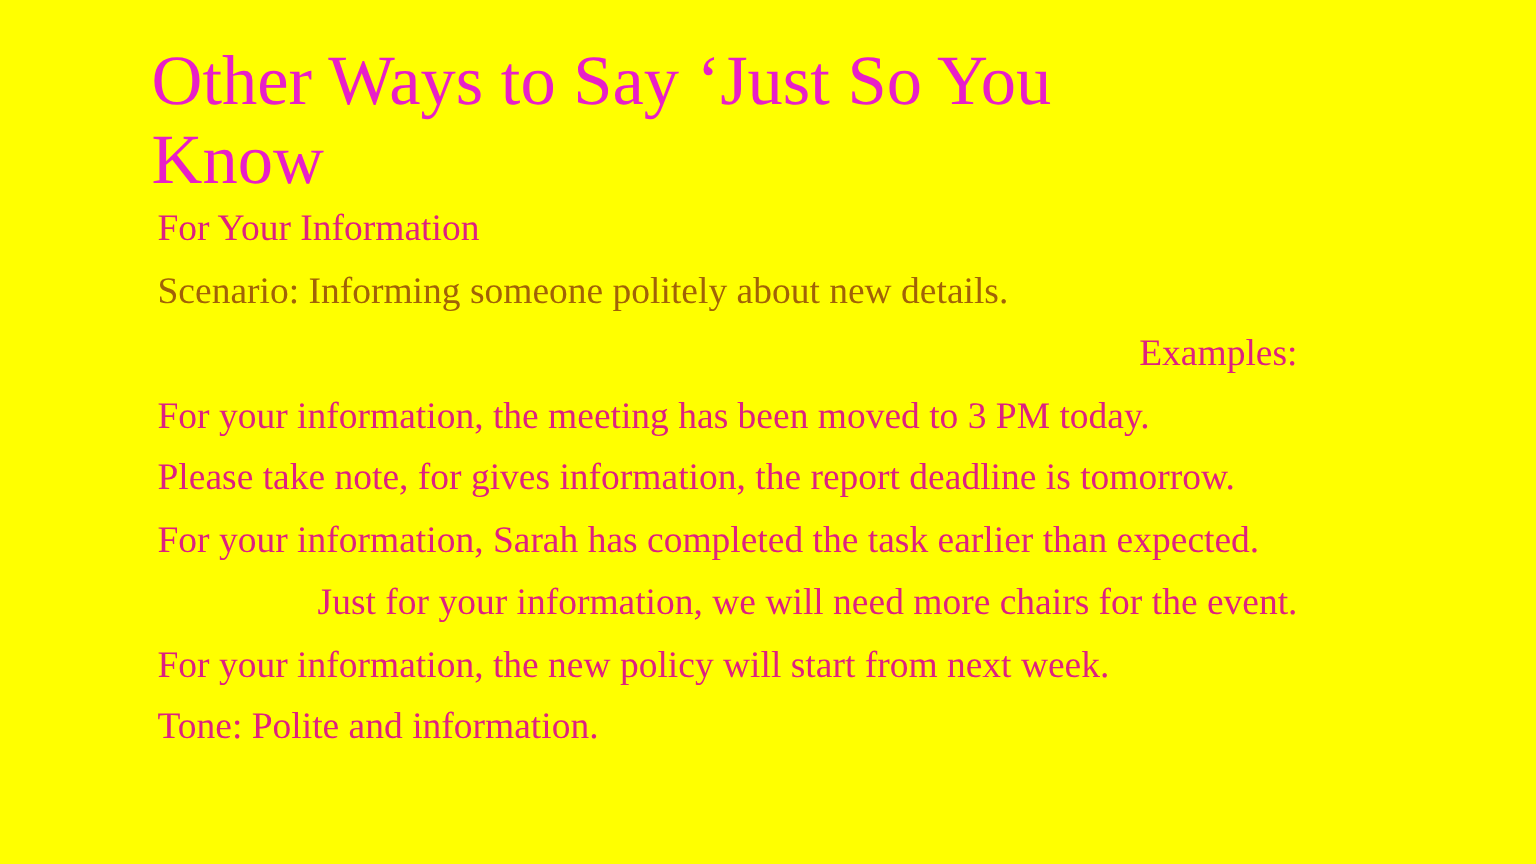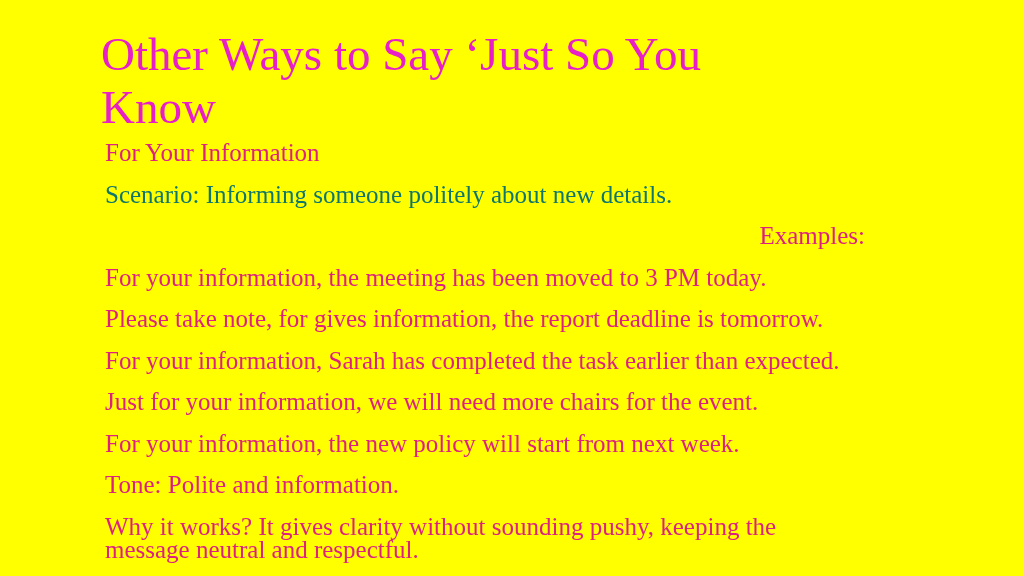--- a/index.html
+++ b/index.html
@@ -56,24 +56,23 @@
 </style>
 </head>
 <body>
 
 <div id="slide" style="background: rgb(255, 255, 0);">
 
   <h1 id="slide-title" style="color: rgb(232, 31, 200);">Other Ways to Say ‘Just So You Know</h1>
 
   <div id="slide-body">
     <p class="body-para" style="color: rgb(222, 33, 128);">For Your Information</p>
-    <p class="body-para" style="color: #0f766e;">Scenario: Informing someone politely about new details.</p>
+    <p class="body-para" style="color: #a16207;">Scenario: Informing someone politely about new details.</p>
     <p class="body-para" style="color: rgb(222, 33, 128); text-align: right;">Examples:</p>
     <p class="body-para" style="color: rgb(222, 33, 128);">For your information, the meeting has been moved to 3 PM today.</p>
     <p class="body-para" style="color: rgb(222, 33, 128);">Please take note, for gives information, the report deadline is tomorrow.</p>
     <p class="body-para" style="color: rgb(222, 33, 128);">For your information, Sarah has completed the task earlier than expected.</p>
-    <p class="body-para" style="color: rgb(222, 33, 128);">Just for your information, we will need more chairs for the event.</p>
+    <p class="body-para" style="color: rgb(222, 33, 128); text-align: right;">Just for your information, we will need more chairs for the event.</p>
     <p class="body-para" style="color: rgb(222, 33, 128);">For your information, the new policy will start from next week.</p>
     <p class="body-para" style="color: rgb(222, 33, 128);">Tone: Polite and information.</p>
-    <p class="body-para wrap" style="color: rgb(222, 33, 128);">Why it works? It gives clarity without sounding pushy, keeping the message neutral and respectful.</p>
   </div>
 
 </div>
 
 </body></html>

